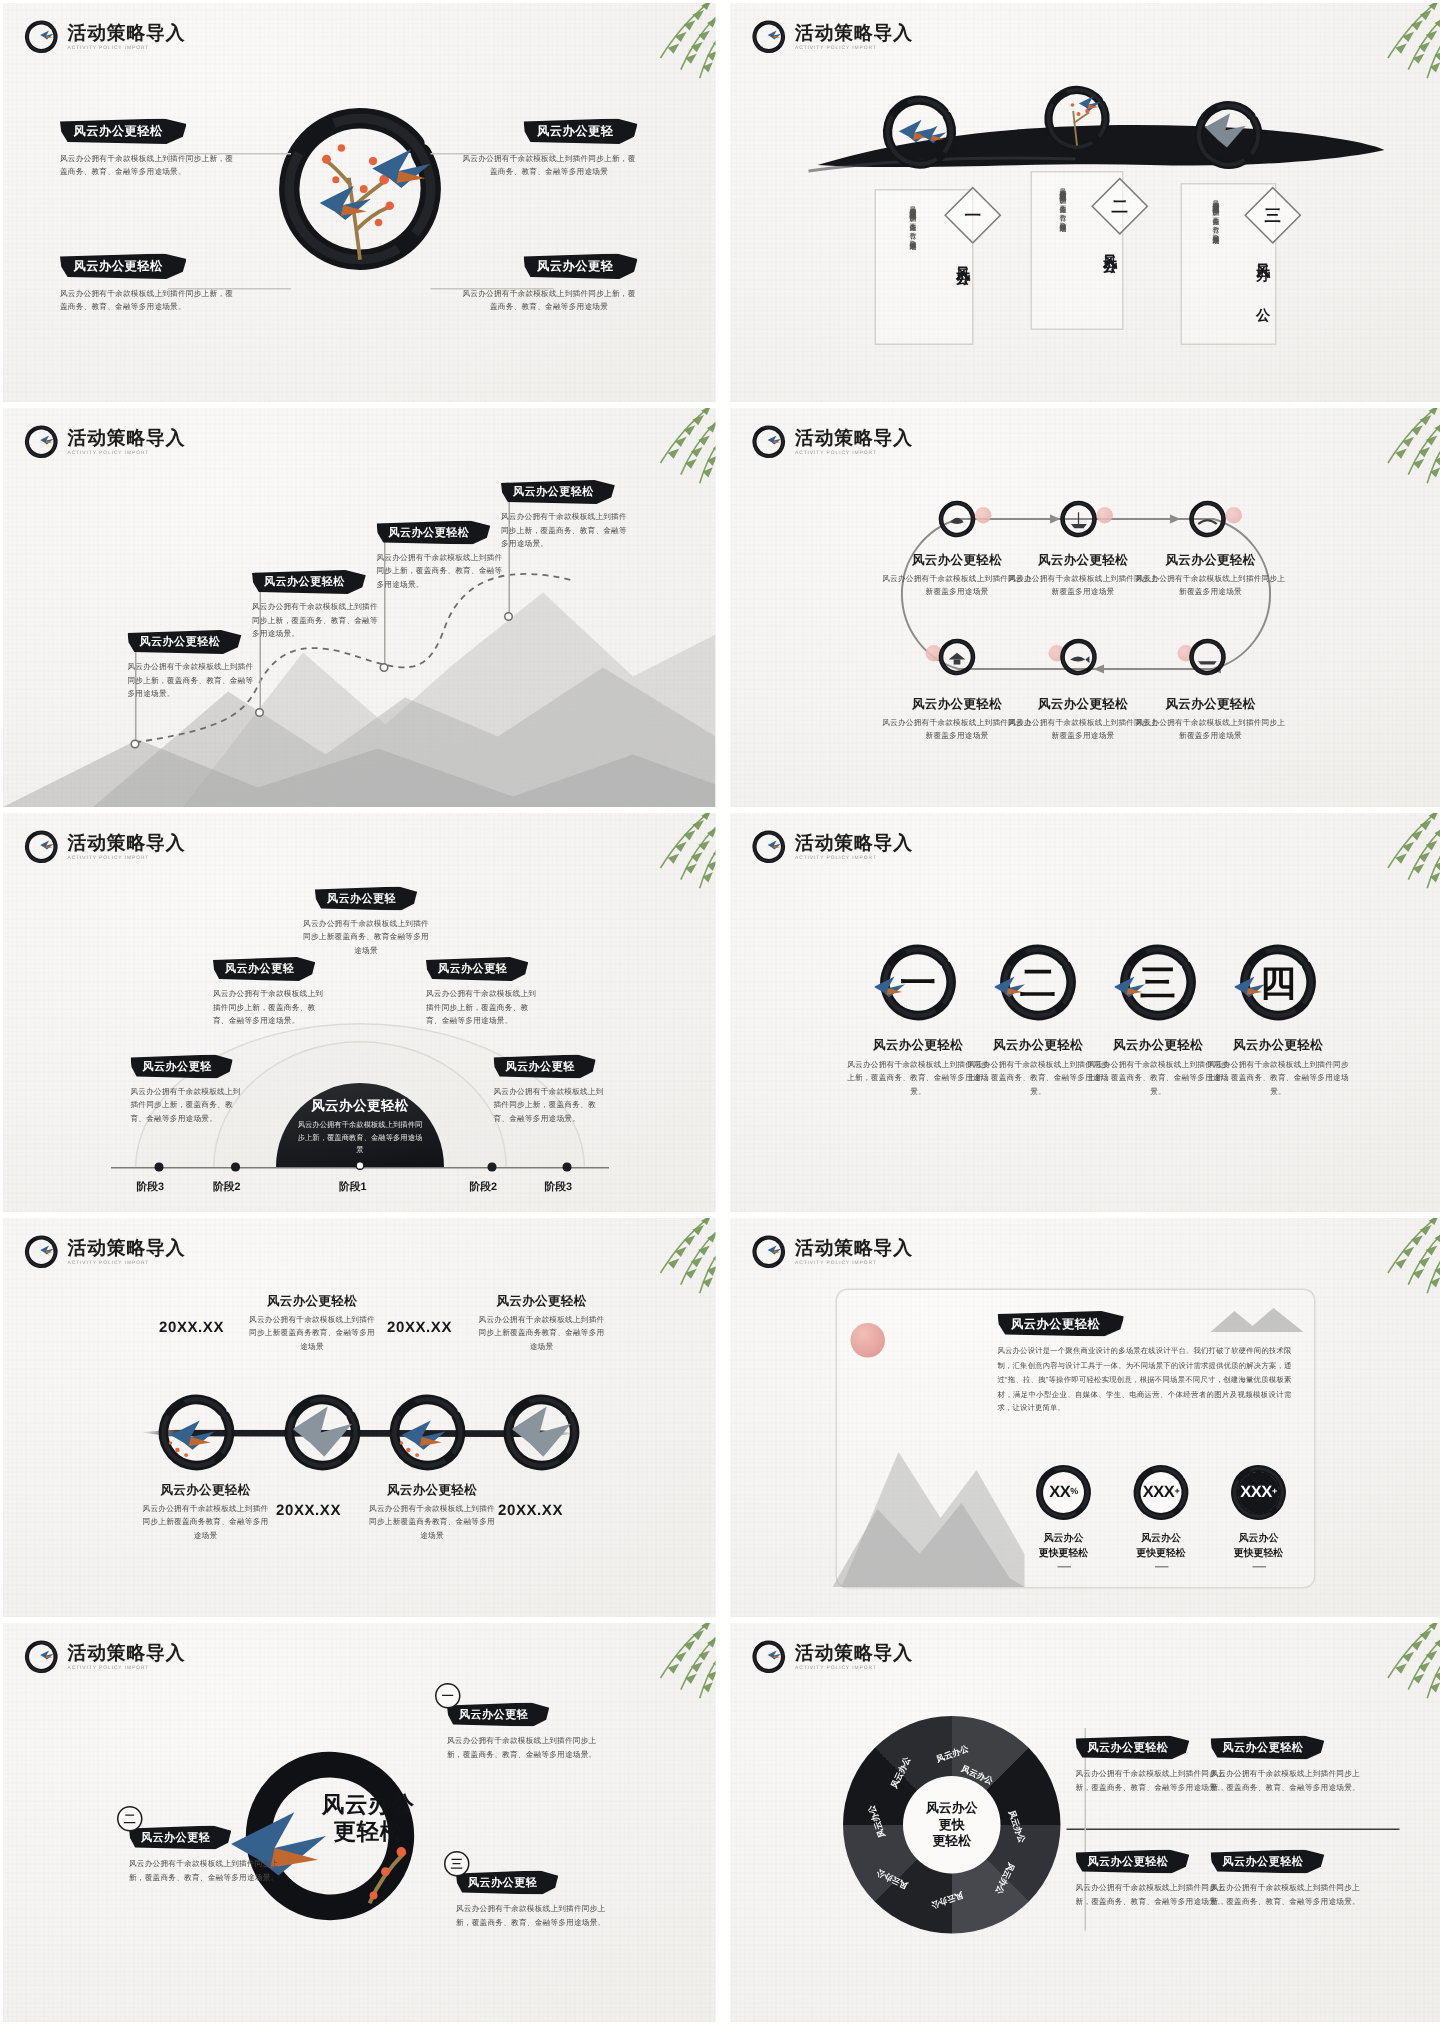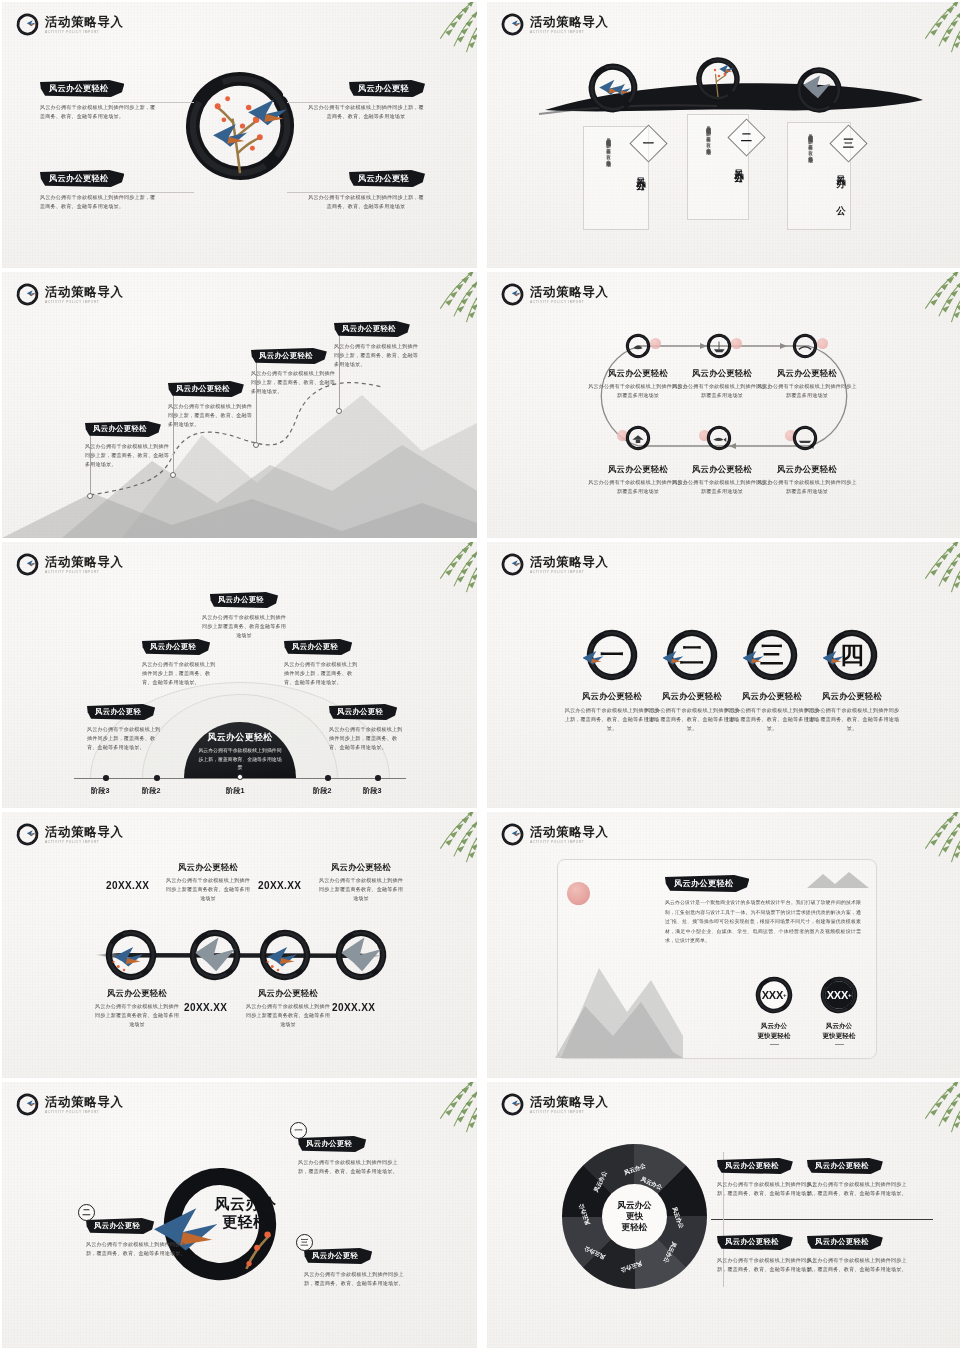--- a/index.html
+++ b/index.html
@@ -718,20 +718,35 @@
     </svg>
     <svg style="position:absolute;left:318px;top:56px;" width="66" height="22">
       <path d="M2 20 L18 6 L30 16 L44 4 L64 20 Z" fill="#9a9a9a" opacity=".55"></path>
     </svg>
 
     <div style="position:absolute;left:178px;top:60px;width:196px;">
       <div class="banner">风云办公更轻松</div>
       <div style="font-size:4.9px;color:#4b4947;line-height:1.95;margin-top:6px;letter-spacing:.1px;text-align:justify;">风云办公设计是一个聚焦商业设计的多场景在线设计平台。我们打破了软硬件间的技术限制，汇集创意内容与设计工具于一体。为不同场景下的设计需求提供优质的解决方案，通过“拖、拉、拽”等操作即可轻松实现创意，根据不同场景不同尺寸，创建海量优质模板素材，满足中小型企业、自媒体、学生、电商运营、个体经营者的图片及视频模板设计需求，让设计更简单。</div>
     </div>
 
+    <div class="s8-stat" style="left:185px;top:162px;">
+      <div class="stat-ring">
+        <svg width="42" height="42" viewBox="0 0 100 100">
+            <use href="#g-inkring"></use>
+            <circle cx="50" cy="50" r="31" fill="#fbfaf8"></circle>
+          </svg>
+        <div class="stat-val" style="color:#16171a;">
+          <span>XX</span>
+            <span style="font-size:6px;">%</span>
+        </div>
+      </div>
+      <div class="stat-lbl" style="white-space:pre-line;">风云办公
+更快更轻松</div>
+      <div class="stat-dash"></div>
+    </div>
     <div class="s8-stat" style="left:250px;top:162px;">
       <div class="stat-ring">
         <svg width="42" height="42" viewBox="0 0 100 100">
             <use href="#g-inkring"></use>
             <circle cx="50" cy="50" r="31" fill="#fbfaf8"></circle>
           </svg>
         <div class="stat-val" style="color:#16171a;">
           <span>XXX</span>
             <span style="font-size:6px;">+</span>
         </div>

